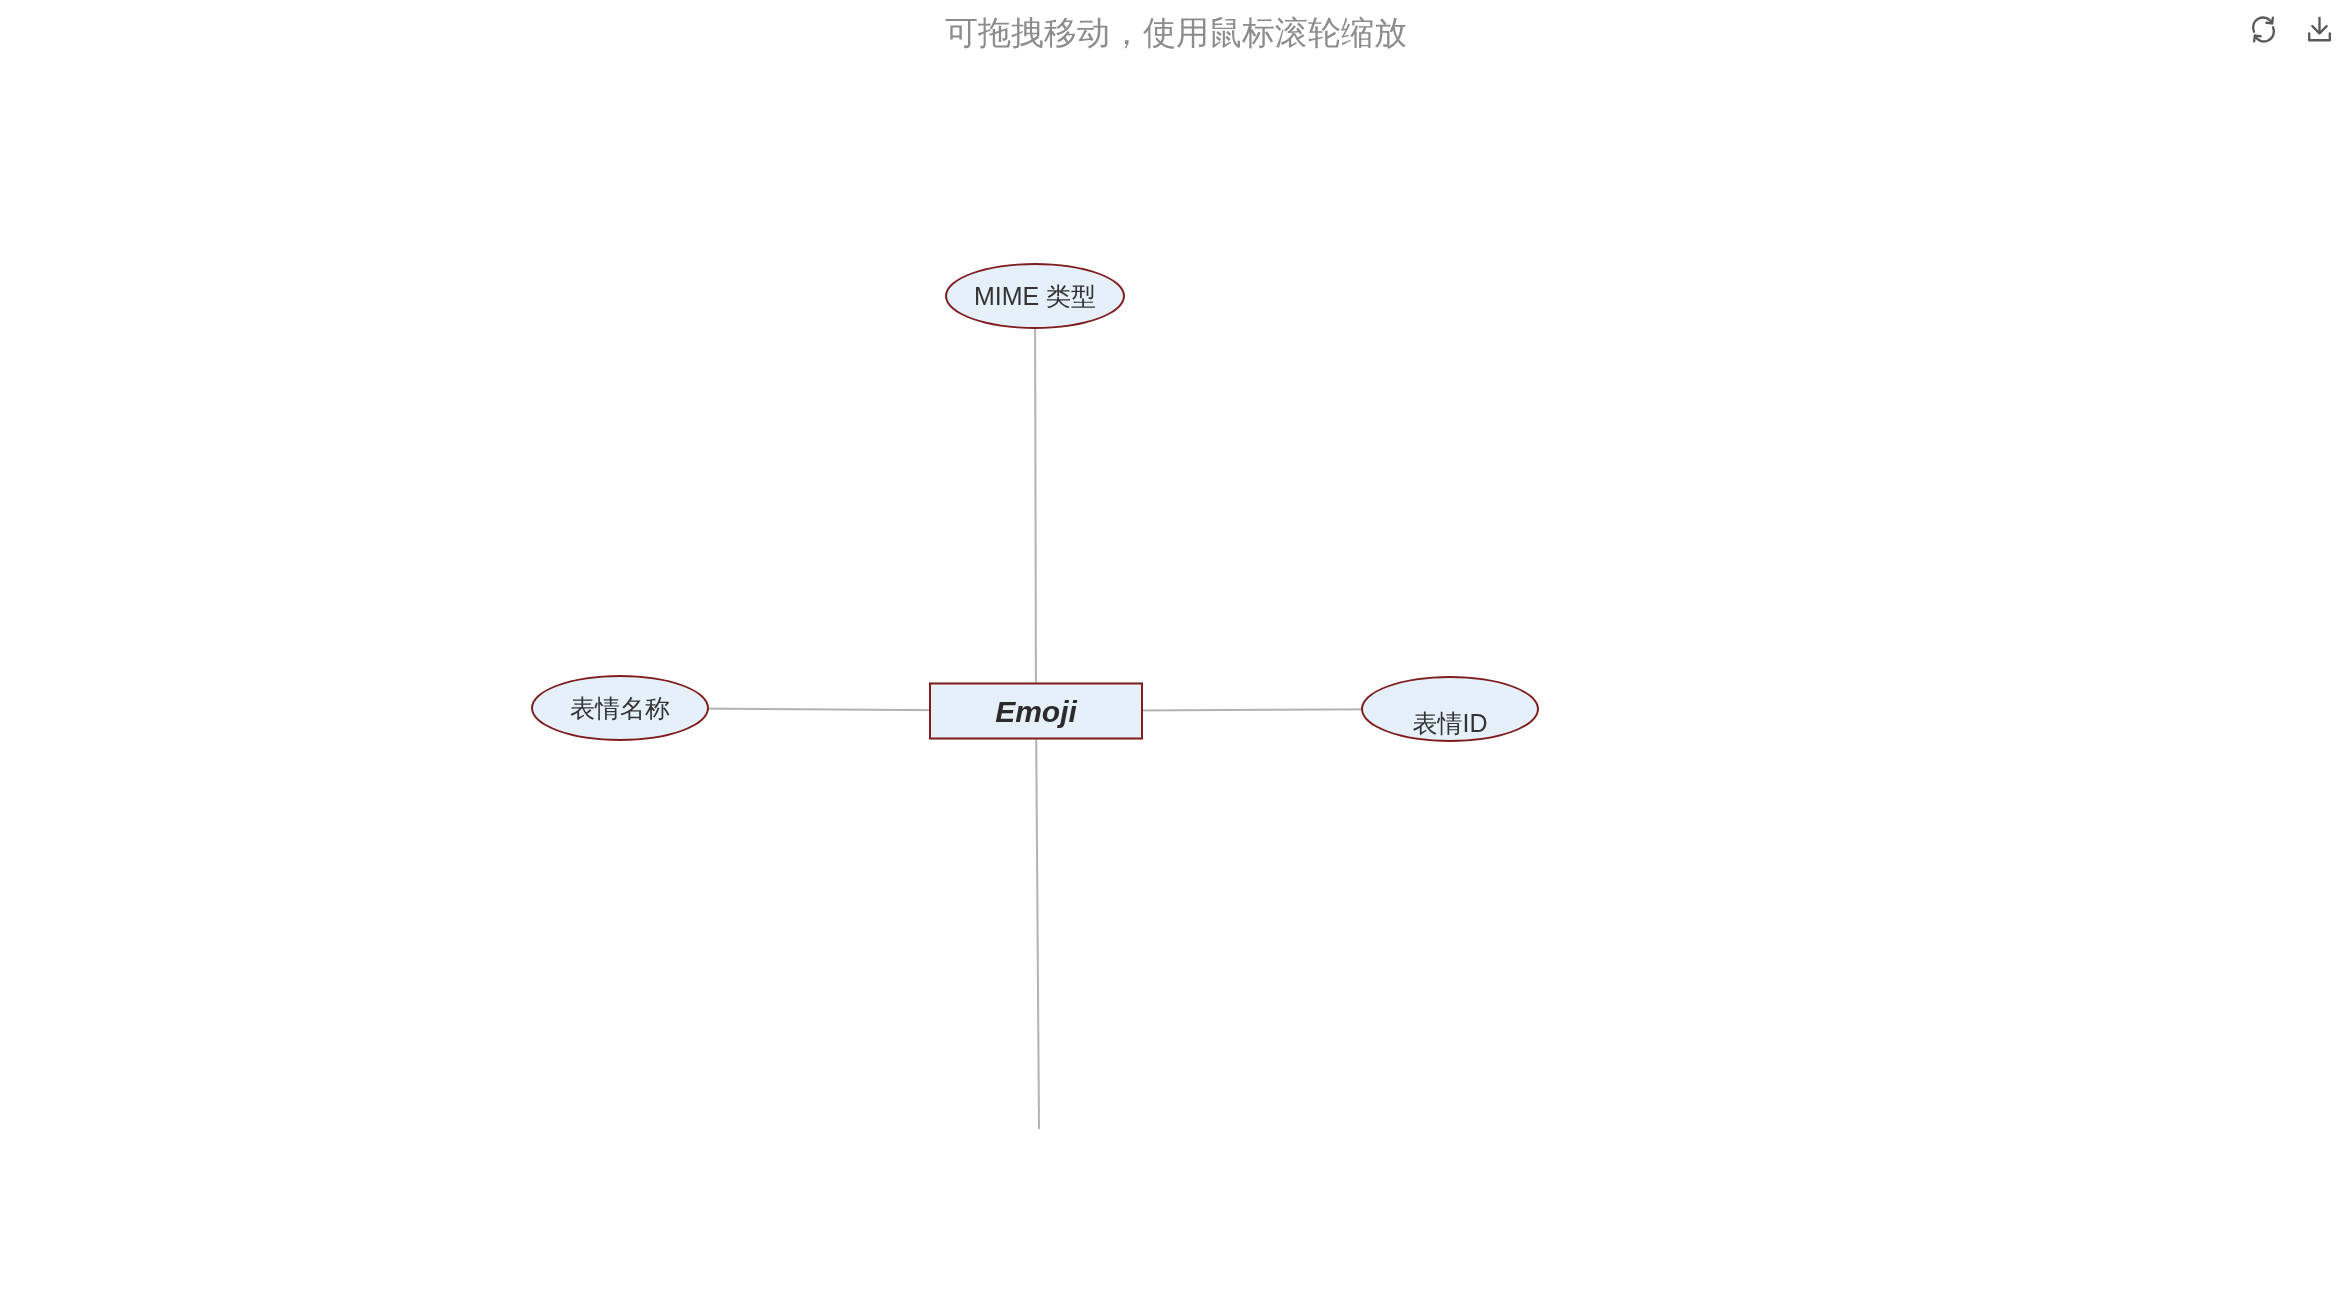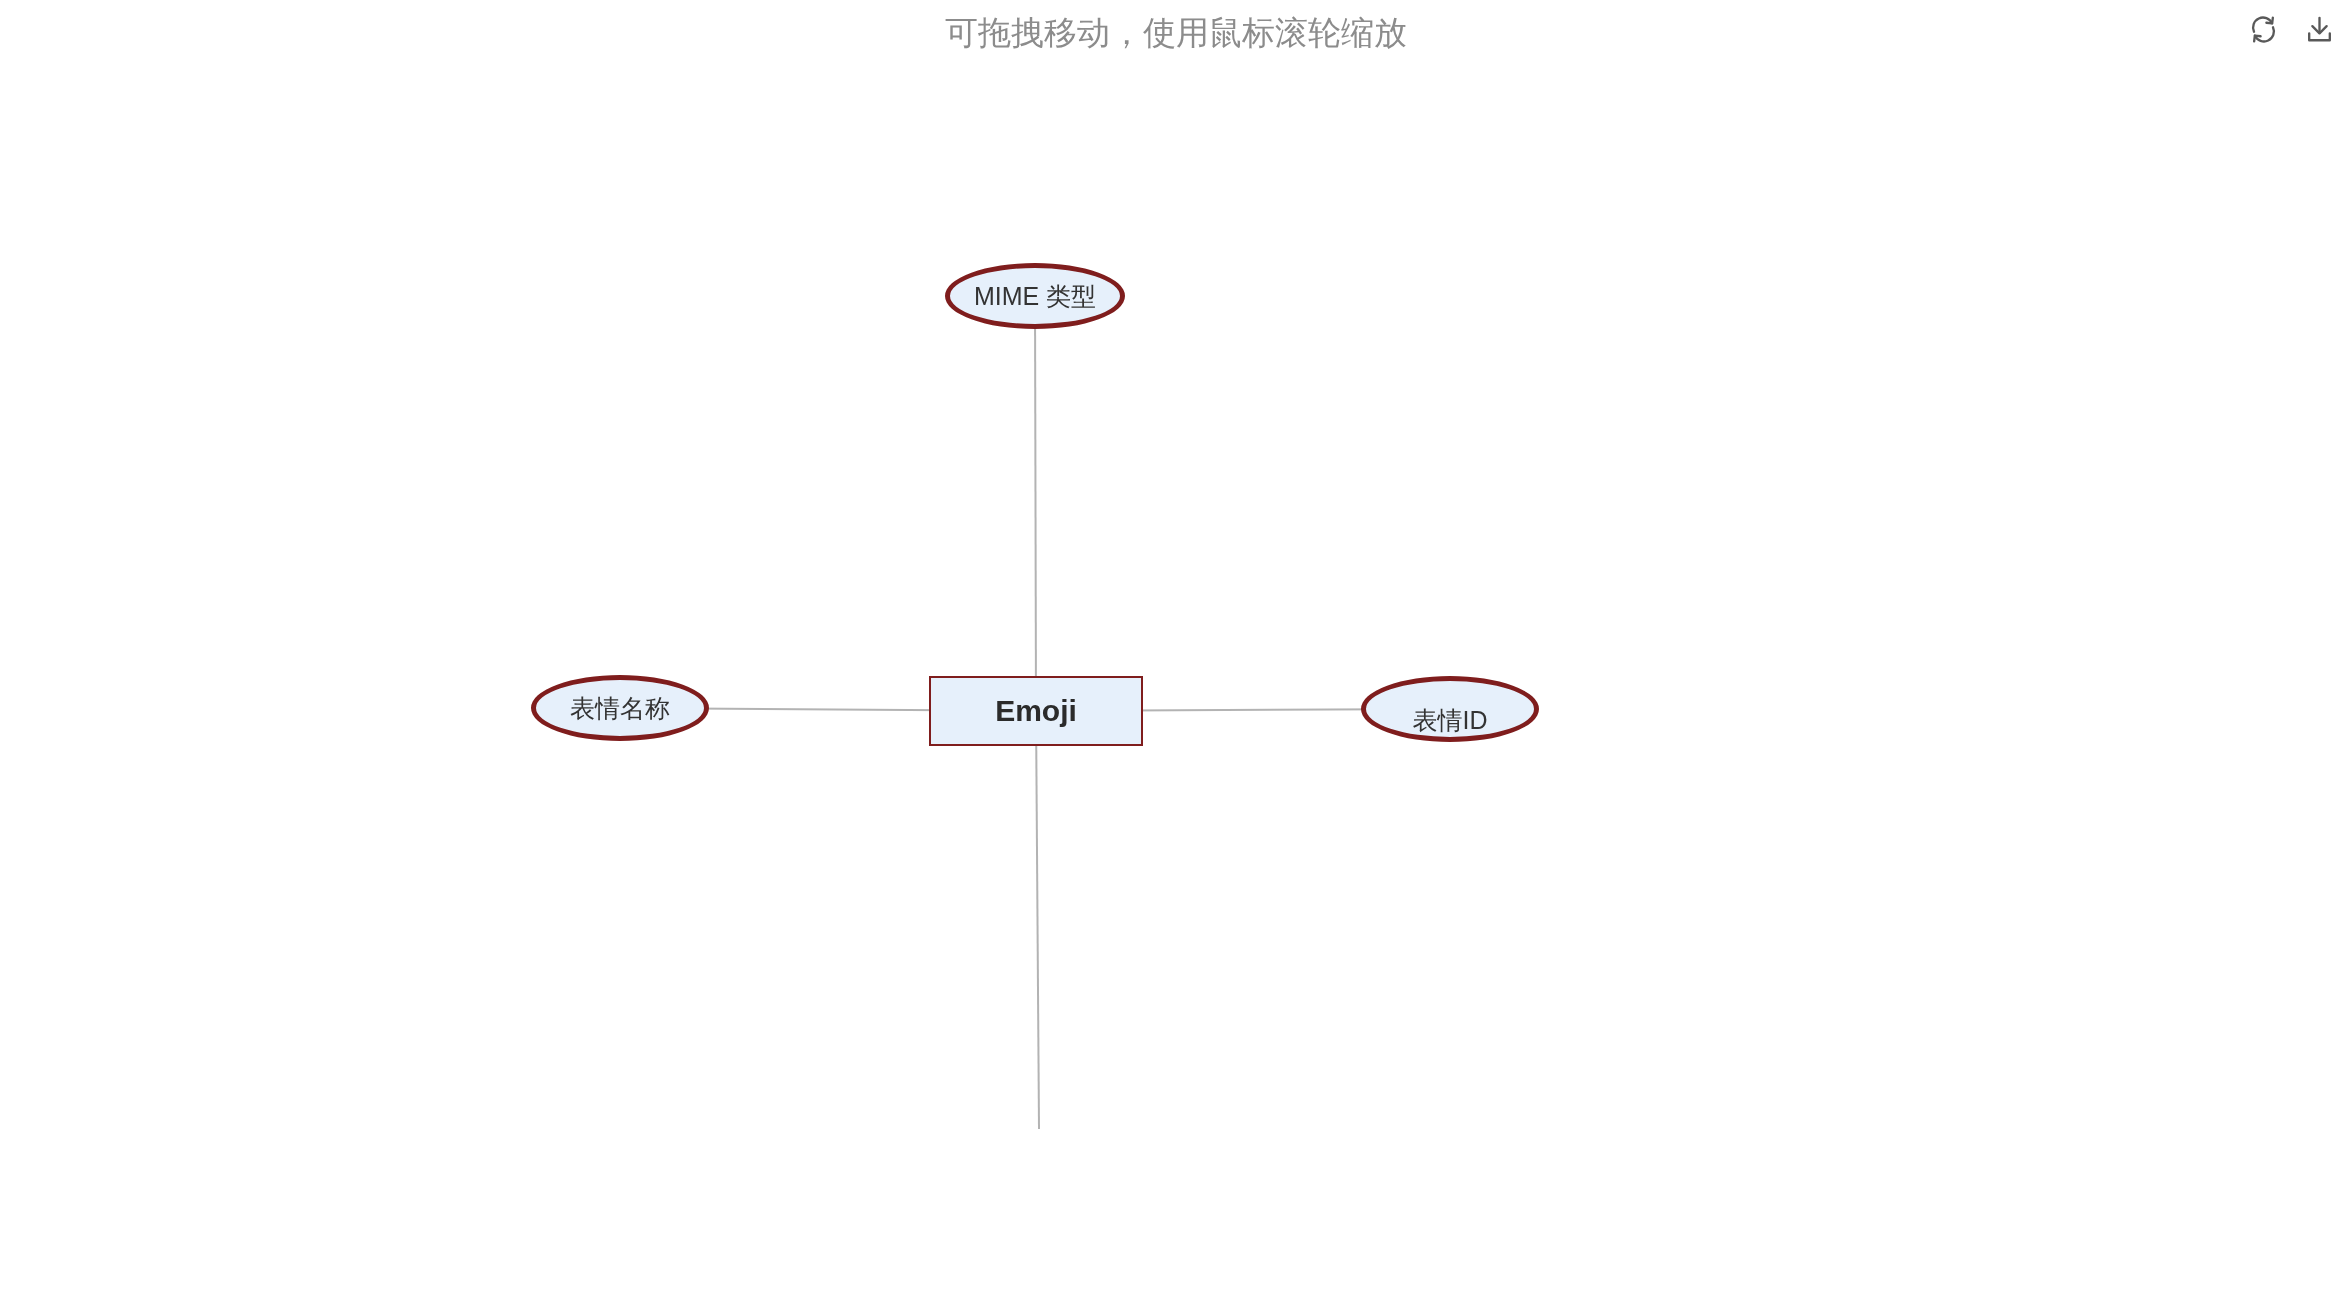--- a/index.html
+++ b/index.html
@@ -82,34 +82,35 @@
   }
   .edges line {
     stroke: #b3b3b3;
     stroke-width: 2;
   }
 
   .node {
     position: absolute;
     transform: translate(-50%, -50%);
     background: #e6f0fb;
-    border: 5px solid #7f1d1d;
+    border: 2px solid #7f1d1d;
     display: flex;
     align-items: center;
     justify-content: center;
     box-sizing: border-box;
     cursor: grab;
     z-index: 10;
   }
   .entity-node {
     left: 1036px;
     top: 711px;
     width: 214px;
-    height: 70px;
+    height: 57px;
     border-width: 2.5px;
+    font-style: italic;
   }
   .entity-node .node-label {
     font-size: 30px;
     font-weight: bold;
     color: #2b2b2b;
   }
   .attr-node {
     width: 180px;
     height: 66px;
     border-radius: 50%;

